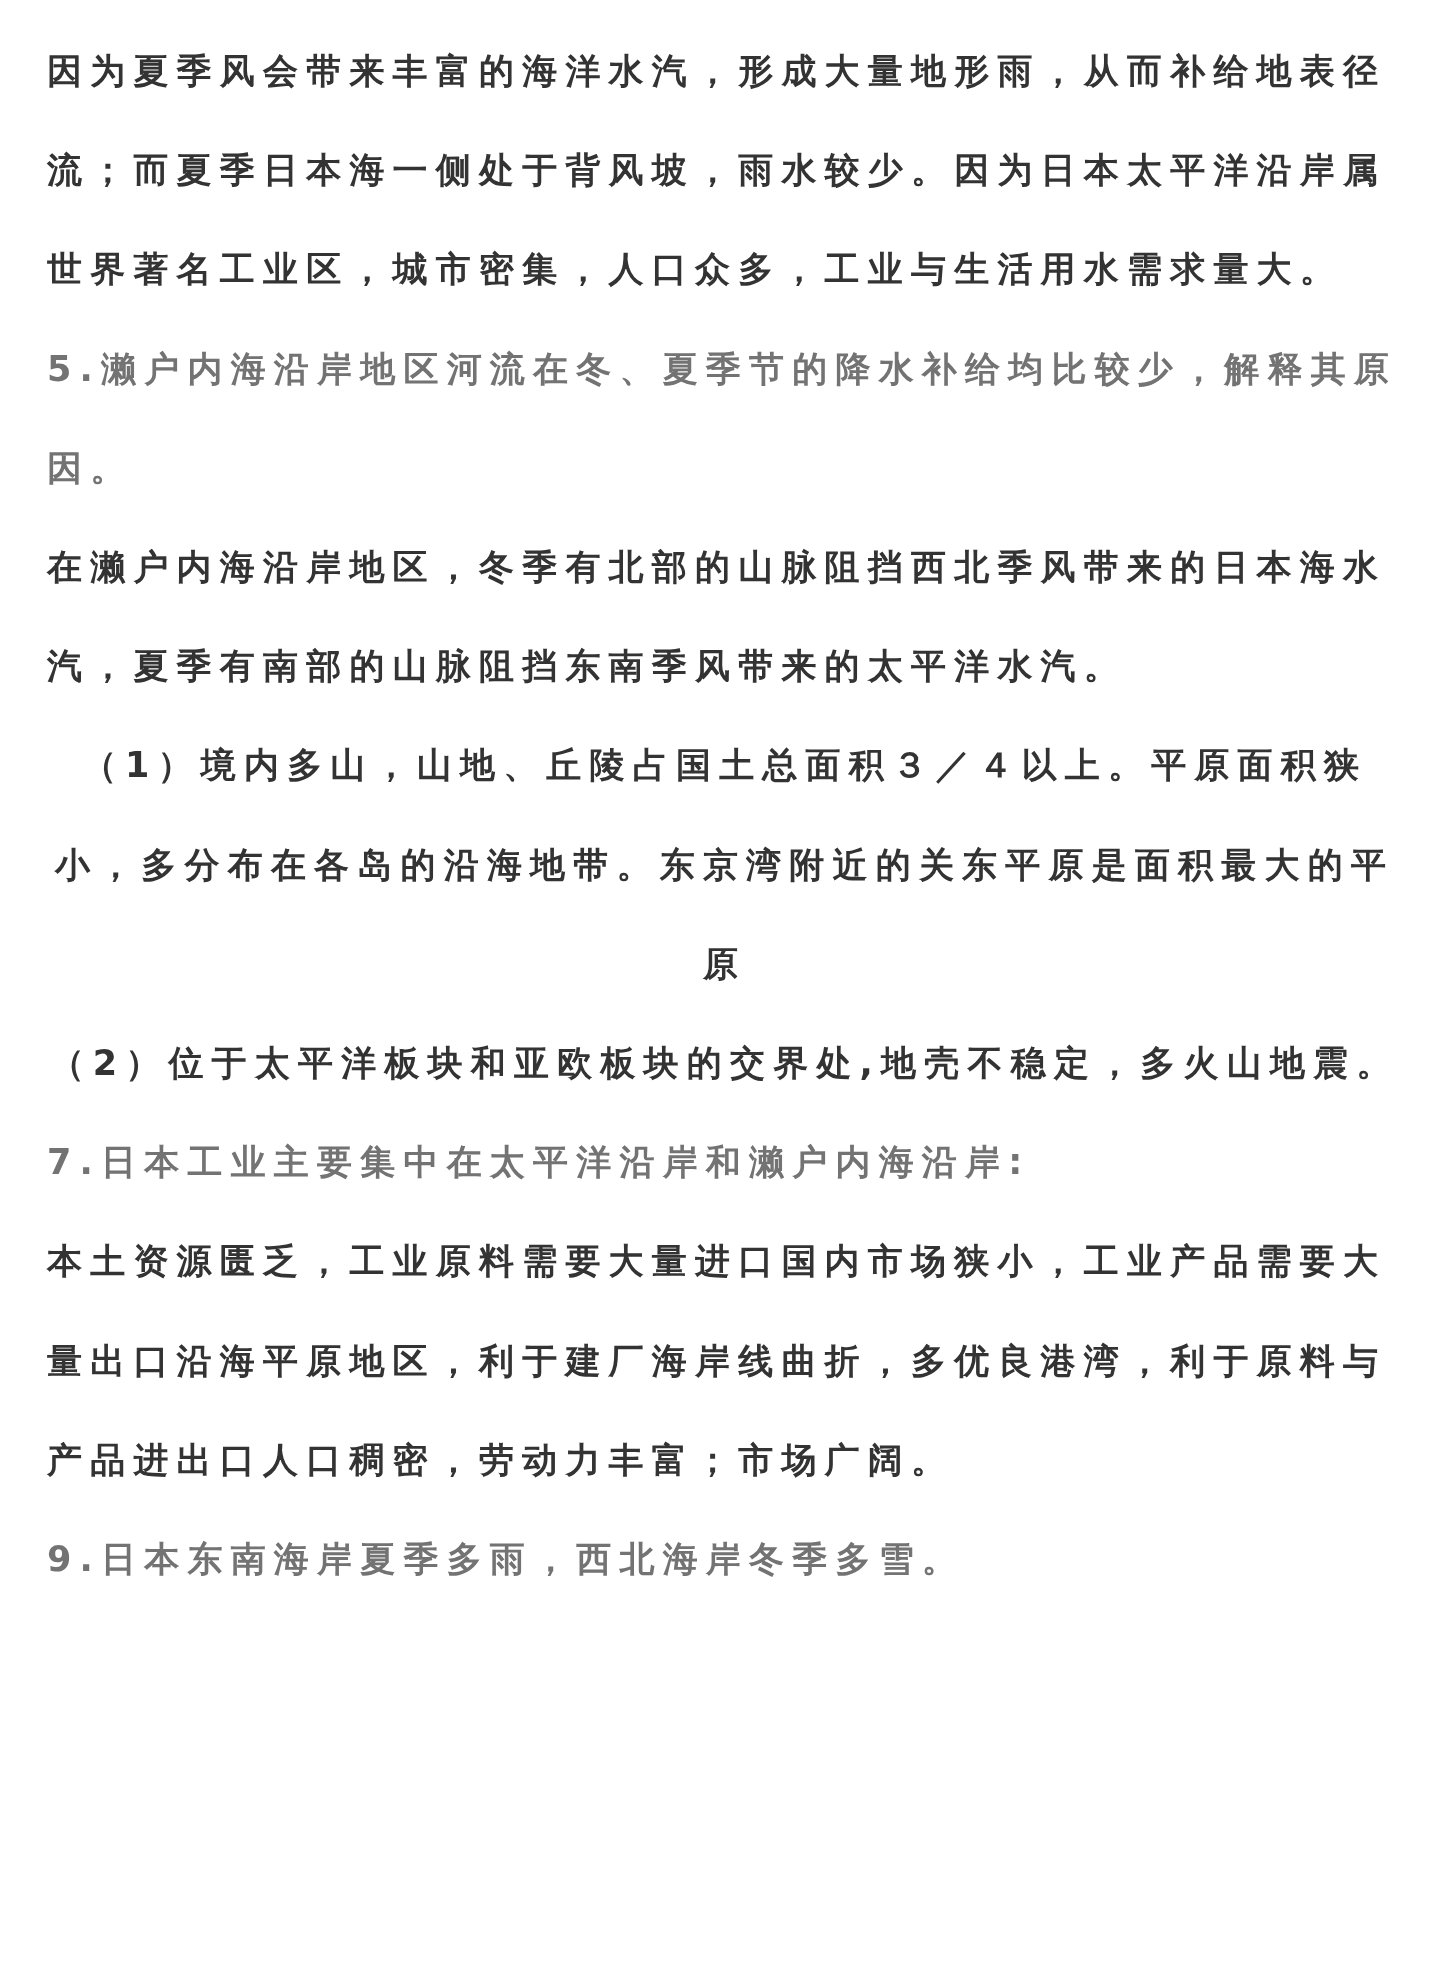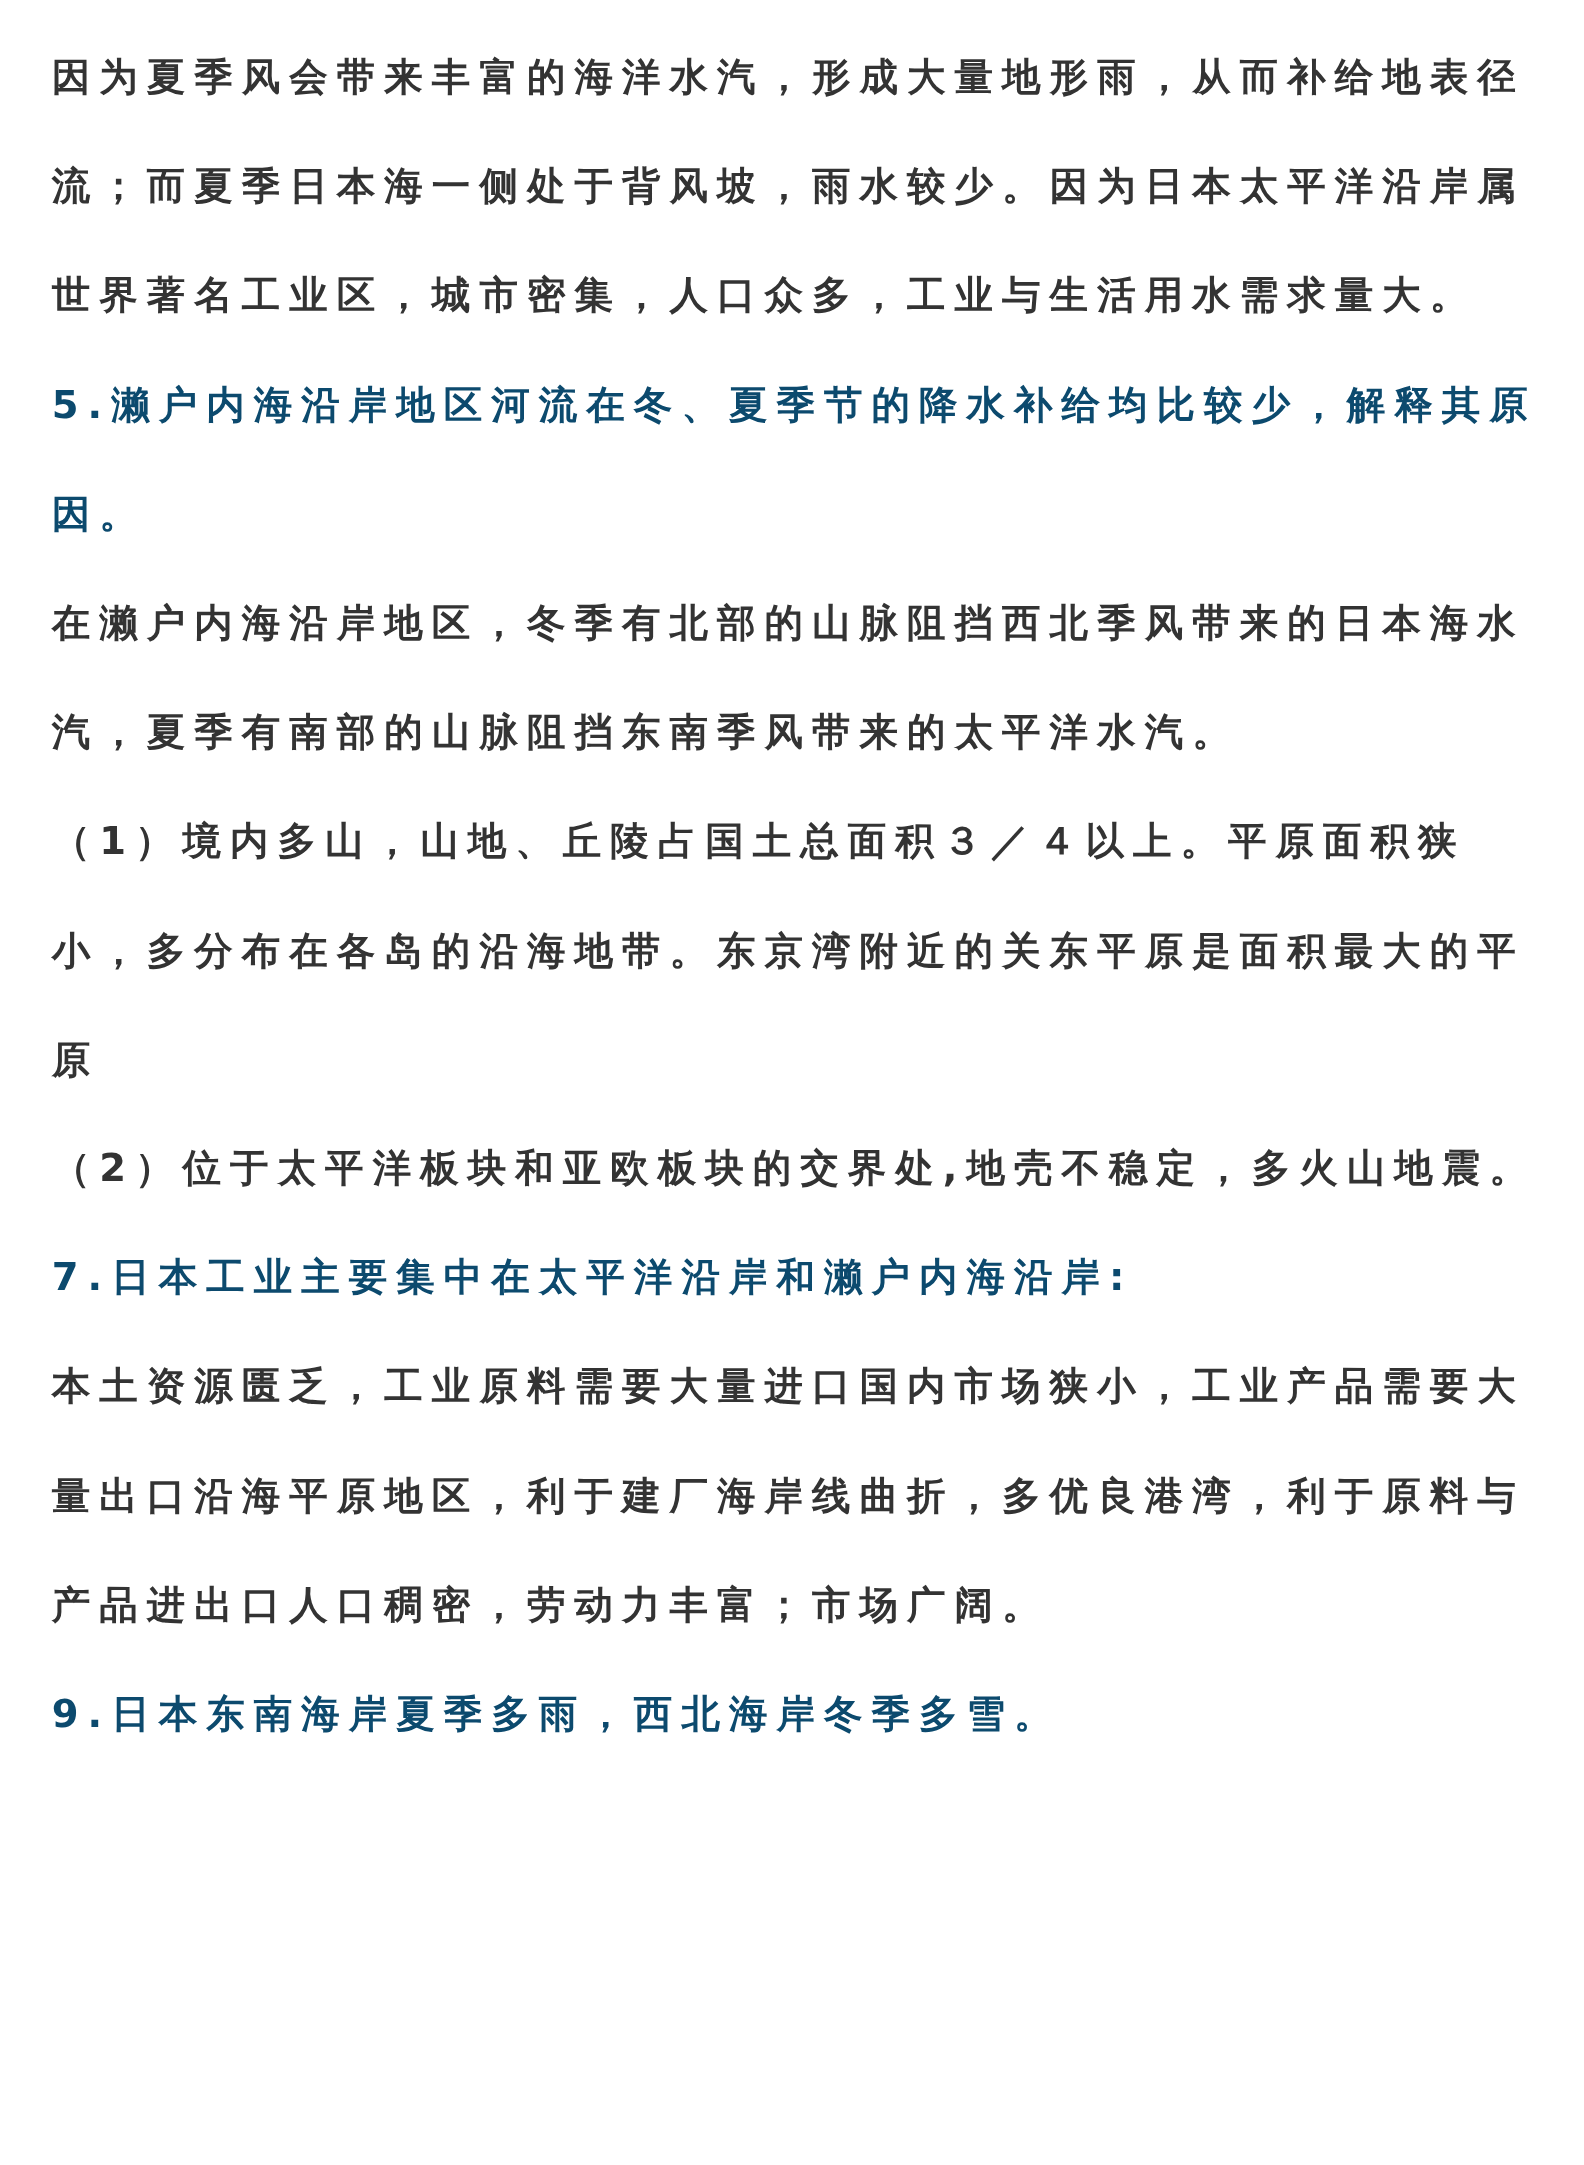--- a/index.html
+++ b/index.html
@@ -25,27 +25,28 @@
       color: #333333;
     }
     .para {
       margin: 0;
       padding: 0;
       word-break: break-all;
       white-space: normal;
       font-weight: bold;
     }
     .green {
-      color: #0c4a6e;
+      color: #737373;
     }
     .dark {
       color: #333333;
     }
     .indent-item {
       margin-left: 0;
+      text-align: center;
     }
   </style>
 </head>
 <body>
 
 <div class="doc">
   <p class="para dark">因为夏季风会带来丰富的海洋水汽，形成大量地形雨，从而补给地表径流；而夏季日本海一侧处于背风坡，雨水较少。因为日本太平洋沿岸属世界著名工业区，城市密集，人口众多，工业与生活用水需求量大。</p>
   <p class="para green">5.濑户内海沿岸地区河流在冬、夏季节的降水补给均比较少，解释其原因。</p>
   <p class="para dark">在濑户内海沿岸地区，冬季有北部的山脉阻挡西北季风带来的日本海水汽，夏季有南部的山脉阻挡东南季风带来的太平洋水汽。</p>
   <p class="para dark indent-item">（1）境内多山，山地、丘陵占国土总面积３／４以上。平原面积狭小，多分布在各岛的沿海地带。东京湾附近的关东平原是面积最大的平原</p>

